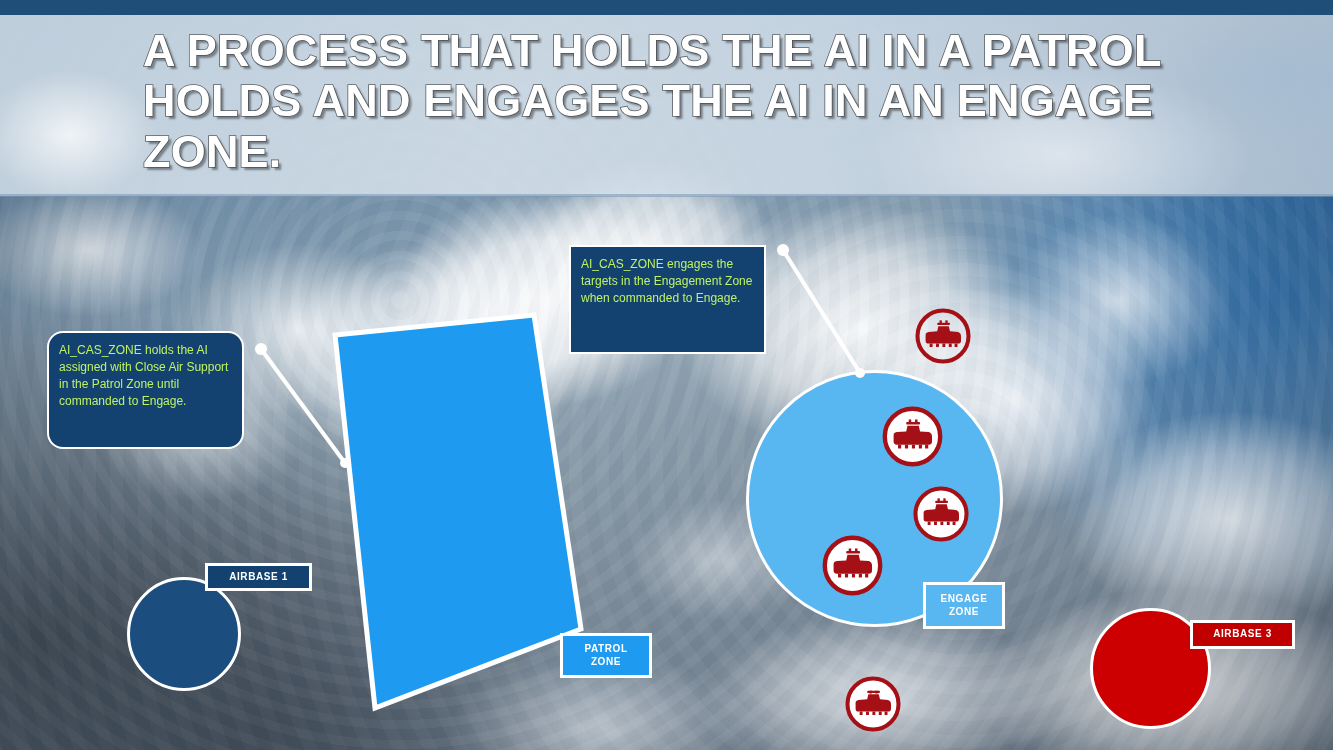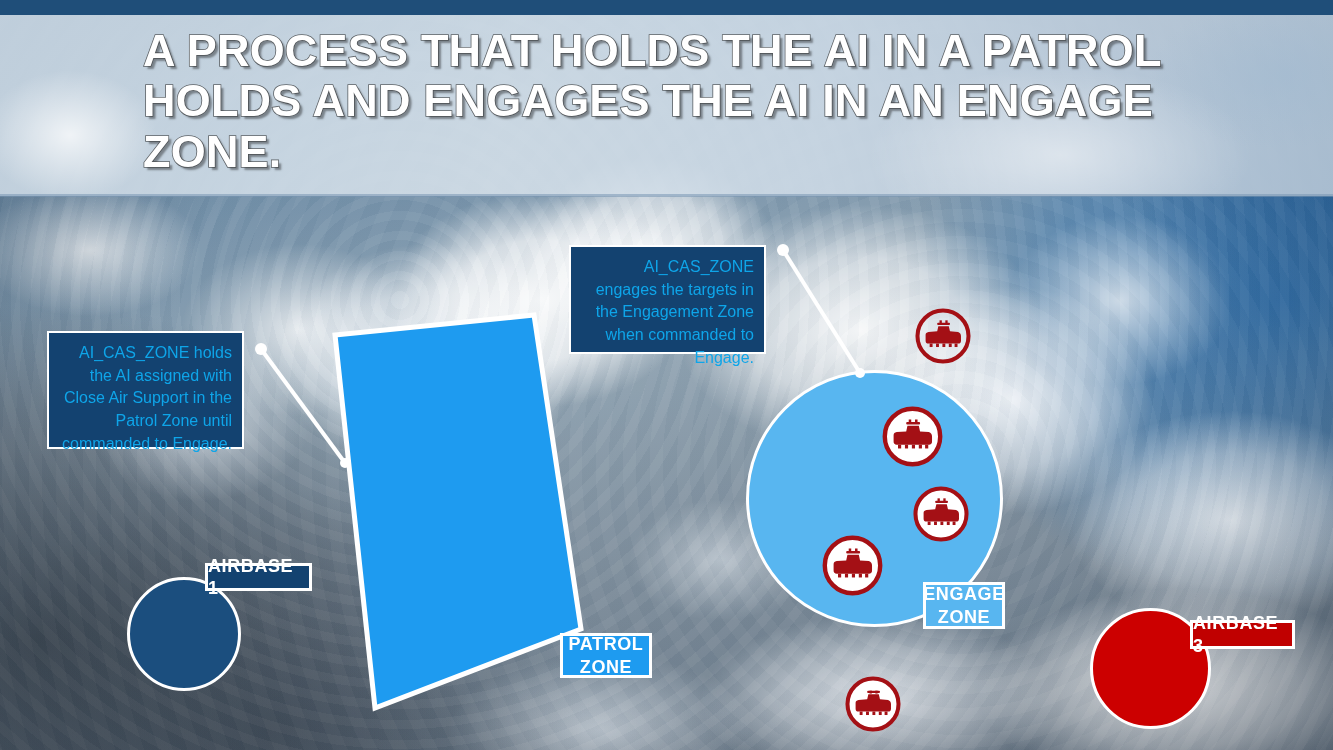--- a/index.html
+++ b/index.html
@@ -96,33 +96,33 @@
   #airbase1-circle{left:127px;top:577px;width:114px;height:114px;background:#1b4e7e;}
   #airbase4-circle{left:1090px;top:608px;width:121px;height:121px;background:#cc0000;}
 
   
   .leaders{position:absolute;inset:0;z-index:6;pointer-events:none;}
 
   
   .callout{
     position:absolute;z-index:10;box-sizing:border-box;
     background:#134270;border:2px solid #ffffff;
-    color:#0ea5e9;text-align:right;
-    font-size:16px;line-height:1.42;
+    color:#bef264;text-align:left;
+    font-size:12px;line-height:1.42;
     padding:9px 10px;
   }
-  #callout-patrol{left:47px;top:331px;width:197px;height:118px;}
+  #callout-patrol{left:47px;top:331px;width:197px;height:118px;border-radius:16px;}
   #callout-engage{left:569px;top:245px;width:197px;height:109px;}
 
   
   .tag{
     position:absolute;z-index:11;box-sizing:border-box;
     border:3px solid #ffffff;color:#ffffff;
     display:flex;flex-direction:column;align-items:center;justify-content:center;
-    font-size:18px;font-weight:bold;letter-spacing:.6px;line-height:1.25;
+    font-size:10px;font-weight:bold;letter-spacing:.6px;line-height:1.25;
   }
   #tag-airbase1{left:205px;top:563px;width:107px;height:28px;background:#134270;}
   #tag-airbase4{left:1190px;top:620px;width:105px;height:29px;background:#c00000;}
   #tag-patrol{left:560px;top:633px;width:92px;height:45px;background:#1e9bf0;align-items:center;}
   #tag-engage{left:923px;top:582px;width:82px;height:47px;background:#58b6f0;}
 
   
   .target{position:absolute;z-index:8;}
   #target-1{left:914px;top:307px;width:58px;height:58px;}
   #target-2{left:881px;top:405px;width:63px;height:63px;}

